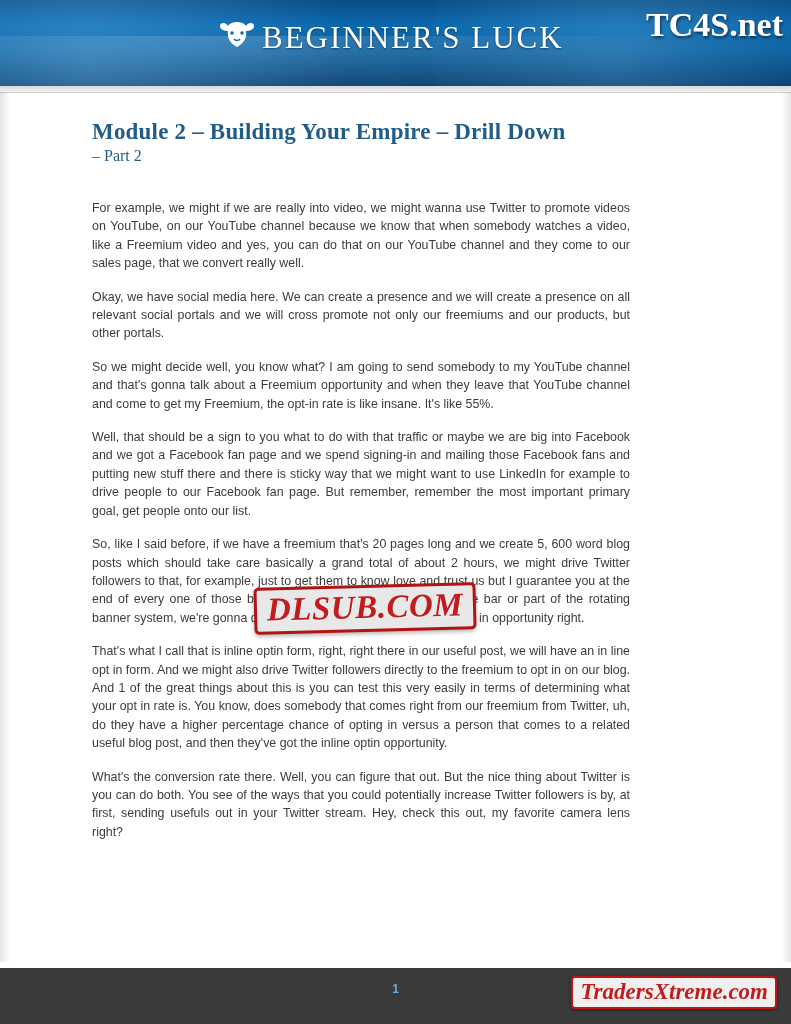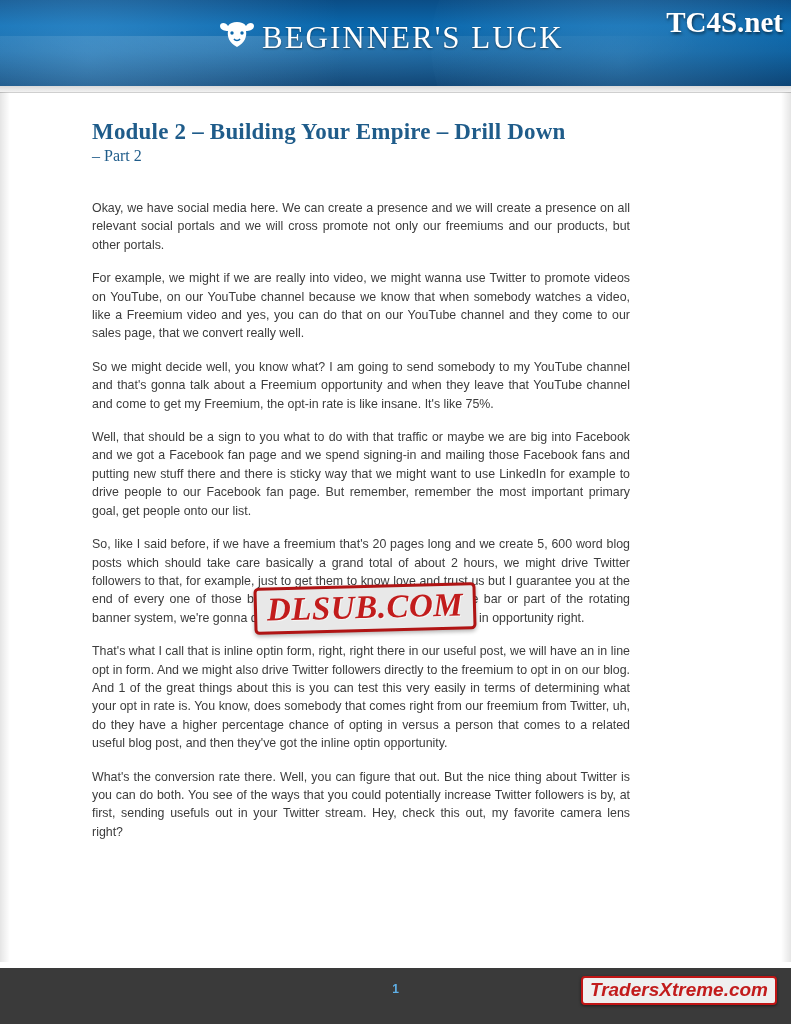--- a/index.html
+++ b/index.html
@@ -72,21 +72,21 @@
     letter-spacing: 2px;
     font-weight: normal;
     text-shadow: 0 1px 2px rgba(0,0,0,0.45);
   }
   .site-tag {
     position: absolute;
     right: 8px;
     top: 6px;
     color: #ffffff;
     font-family: "Liberation Serif", serif;
-    font-size: 29px;
+    font-size: 34px;
     font-weight: bold;
     letter-spacing: 0px;
     text-shadow: 1px 2px 3px rgba(0,0,0,0.55);
     z-index: 4;
   }
   .header-rule {
     width: 791px;
     height: 6px;
     background: linear-gradient(180deg, #d9d9d9 0%, #f2f2f2 100%);
     border-bottom: 1px solid #cfcfcf;
@@ -174,24 +174,24 @@
     position: absolute;
     right: 14px;
     top: 8px;
     background: #efefef;
     border: 2px solid #c01515;
     border-radius: 4px;
     padding: 1px 7px 2px 7px;
     box-shadow: 0 1px 3px rgba(0,0,0,0.5);
   }
   .footer-badge span {
-    font-family: Liberation Sans, sans-serif;
+    font-family: Liberation Serif, serif;
     font-weight: bold;
     font-style: italic;
-    font-size: 19px;
+    font-size: 23px;
     color: #c21c1c;
   }
   .left-edge-shadow {
     position: absolute;
     left: 0;
     top: 92px;
     width: 10px;
     height: 876px;
     background: linear-gradient(90deg, rgba(0,0,0,0.10), rgba(0,0,0,0));
     pointer-events: none;
@@ -227,23 +227,23 @@
 
   <div class="site-tag">TC4S.net</div>
 </div>
 <div class="header-rule"></div>
 
 <div class="page">
 
   <h1 class="doc-title">Module 2 – Building Your Empire – Drill Down</h1>
   <div class="doc-subtitle">– Part 2</div>
 
+  <p class="para">For example, we might if we are really into video, we might wanna use Twitter to promote videos on YouTube, on our YouTube channel because we know that when somebody watches a video, like a Freemium video and yes, you can do that on our YouTube channel and they come to our sales page, that we convert really well.</p>
   <p class="para">Okay, we have social media here. We can create a presence and we will create a presence on all relevant social portals and we will cross promote not only our freemiums and our products, but other portals.</p>
-  <p class="para">For example, we might if we are really into video, we might wanna use Twitter to promote videos on YouTube, on our YouTube channel because we know that when somebody watches a video, like a Freemium video and yes, you can do that on our YouTube channel and they come to our sales page, that we convert really well.</p>
-  <p class="para">So we might decide well, you know what? I am going to send somebody to my YouTube channel and that's gonna talk about a Freemium opportunity and when they leave that YouTube channel and come to get my Freemium, the opt-in rate is like insane. It's like 75%.</p>
+  <p class="para">So we might decide well, you know what? I am going to send somebody to my YouTube channel and that's gonna talk about a Freemium opportunity and when they leave that YouTube channel and come to get my Freemium, the opt-in rate is like insane. It's like 55%.</p>
   <p class="para">Well, that should be a sign to you what to do with that traffic or maybe we are big into Facebook and we got a Facebook fan page and we spend signing-in and mailing those Facebook fans and putting new stuff there and there is sticky way that we might want to use LinkedIn for example to drive people to our Facebook fan page. But remember, remember the most important primary goal, get people onto our list.</p>
   <p class="para">So, like I said before, if we have a freemium that's 20 pages long and we create 5, 600 word blog posts which should take care basically a grand total of about 2 hours, we might drive Twitter followers to that, for example, just to get them to know love and trust us but I guarantee you at the end of every one of those blogs posts and maybe even in the side bar or part of the rotating banner system, we're gonna drive those visitors from Twitter, to an opt in opportunity right.</p>
   <p class="para">That's what I call that is inline optin form, right, right there in our useful post, we will have an in line opt in form. And we might also drive Twitter followers directly to the freemium to opt in on our blog. And 1 of the great things about this is you can test this very easily in terms of determining what your opt in rate is. You know, does somebody that comes right from our freemium from Twitter, uh, do they have a higher percentage chance of opting in versus a person that comes to a related useful blog post, and then they've got the inline optin opportunity.</p>
   <p class="para">What's the conversion rate there. Well, you can figure that out. But the nice thing about Twitter is you can do both. You see of the ways that you could potentially increase Twitter followers is by, at first, sending usefuls out in your Twitter stream. Hey, check this out, my favorite camera lens right?</p>
 
   <div class="watermark">
     <div class="watermark-text">DLSUB.COM</div>
   </div>
 </div>
 

